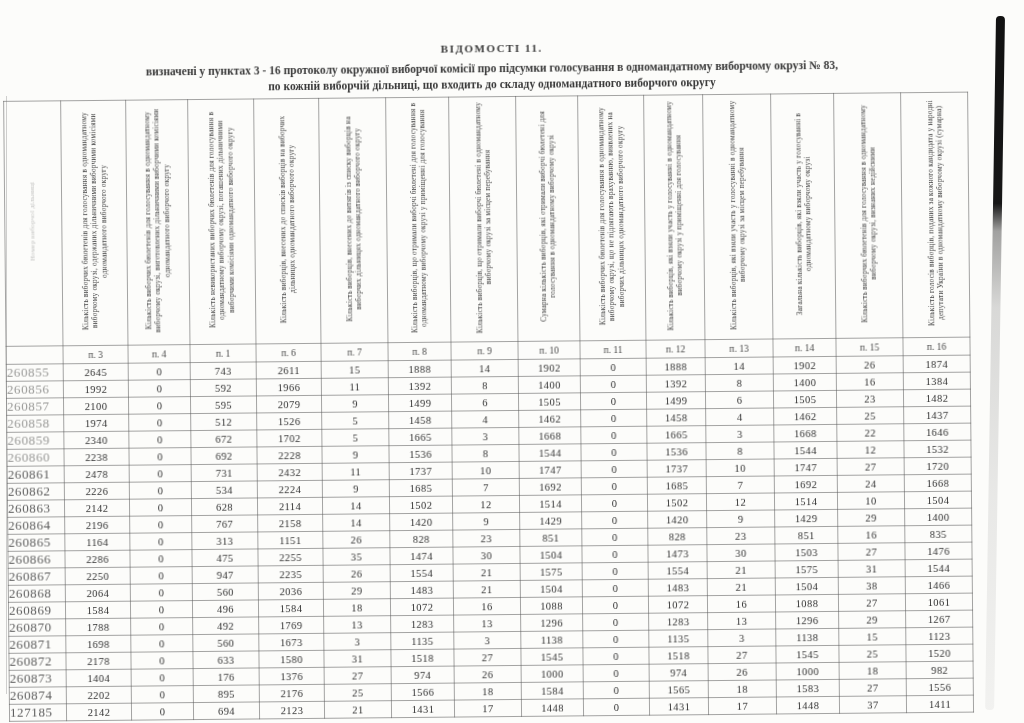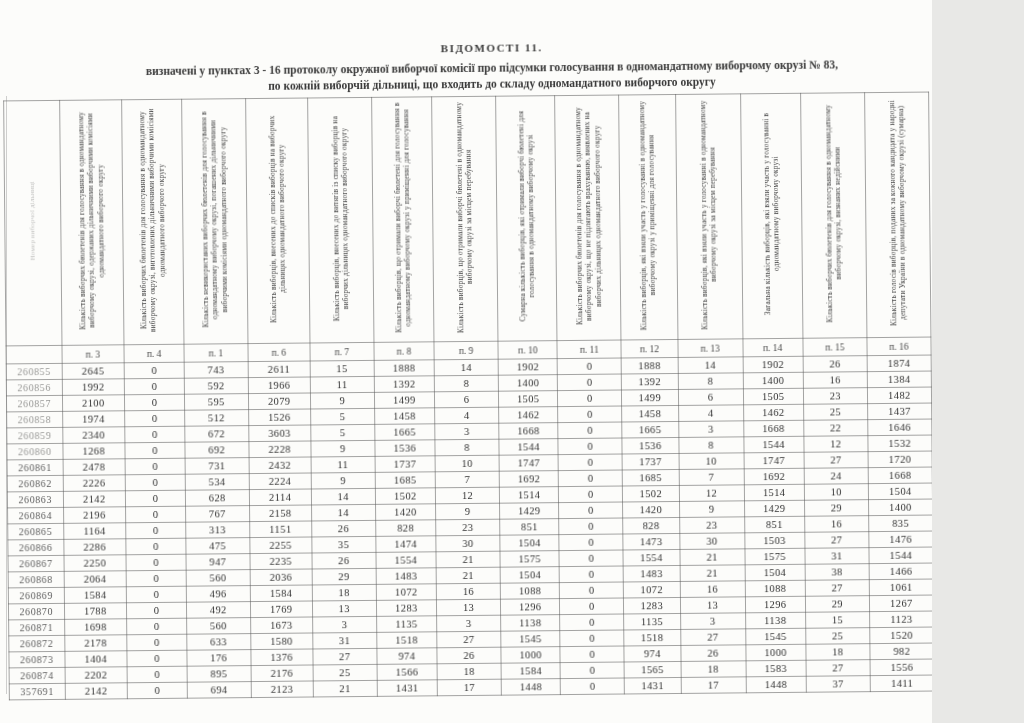--- a/index.html
+++ b/index.html
@@ -1,33 +1,33 @@
 <!DOCTYPE html>
 <html><head>
 <meta charset="utf-8">
 <style>
   html,body{margin:0;padding:0;background:#e8e8e6;}
-  .scan{position:relative;width:932px;height:723px;background:#fcfcfa;overflow:hidden;
+  .scan{position:relative;width:1024px;height:723px;background:#fcfcfa;overflow:hidden;
         font-family:"Liberation Serif","DejaVu Serif",serif;color:#333;}
   .sheet{position:absolute;inset:0;transform:rotate(-0.55deg);transform-origin:50% 55%;
          filter:blur(0.22px);}
   .title-block{position:absolute;top:42px;left:0;width:990px;text-align:center;color:#3a3a3a;}
   .t1{font-size:11px;font-weight:bold;letter-spacing:1.5px;}
   .t2{margin-top:8px;font-size:11.5px;font-weight:bold;}
   .t3{margin-top:4px;font-size:11.5px;font-weight:bold;}
   table{position:absolute;left:6px;top:96px;border-collapse:collapse;table-layout:fixed;}
   td,th{border:1px solid rgba(90,90,90,0.55);padding:0;vertical-align:middle;}
   th.hdr{height:244px;vertical-align:middle;text-align:center;font-weight:normal;}
   .vh{writing-mode:vertical-rl;transform:rotate(180deg);display:inline-block;
       max-height:236px;font-size:7.3px;line-height:1.3;letter-spacing:0.2px;color:#3d3d3d;
       text-align:center;}
   .corner .vh{color:#c2c2c0;font-size:7px;}
   td.plab{height:17px;text-align:center;font-size:9.5px;color:#444;}
   td.num{height:15px;text-align:center;font-size:10.5px;color:#313131;letter-spacing:0.4px;}
-  td.pid{height:15px;text-align:center;font-size:10px;color:#5c5c5c;letter-spacing:0.6px;}
+  td.pid{height:15px;font-size:13px;color:#5c5c5c;letter-spacing:0.6px;}
   td.pid.faded{color:#979795;filter:blur(0.35px);}
   .binding{position:absolute;left:996px;top:16px;width:9px;height:694px;
            transform:rotate(0.9deg);transform-origin:top center;border-radius:4px;
            background:linear-gradient(to bottom,
              rgba(8,8,8,0.96) 0%, rgba(8,8,8,0.94) 27%,
              rgba(50,50,50,0.45) 31%, rgba(90,90,90,0.22) 42%,
              rgba(130,130,130,0.16) 70%, rgba(150,150,150,0.10) 100%);}
   .margin-line{position:absolute;left:6px;top:96px;width:1px;height:598px;
                background:rgba(120,120,120,0.35);}
 </style>
@@ -162,35 +162,35 @@
             <td class="num">4</td>
             <td class="num">1462</td>
             <td class="num">25</td>
             <td class="num">1437</td>
           </tr>
           <tr>
             <td class="pid faded">260859</td>
             <td class="num">2340</td>
             <td class="num">0</td>
             <td class="num">672</td>
-            <td class="num">3603</td>
+            <td class="num">1702</td>
             <td class="num">5</td>
             <td class="num">1665</td>
             <td class="num">3</td>
             <td class="num">1668</td>
             <td class="num">0</td>
             <td class="num">1665</td>
             <td class="num">3</td>
             <td class="num">1668</td>
             <td class="num">22</td>
             <td class="num">1646</td>
           </tr>
           <tr>
             <td class="pid faded">260860</td>
-            <td class="num">1268</td>
+            <td class="num">2238</td>
             <td class="num">0</td>
             <td class="num">692</td>
             <td class="num">2228</td>
             <td class="num">9</td>
             <td class="num">1536</td>
             <td class="num">8</td>
             <td class="num">1544</td>
             <td class="num">0</td>
             <td class="num">1536</td>
             <td class="num">8</td>
@@ -430,21 +430,21 @@
             <td class="num">18</td>
             <td class="num">1584</td>
             <td class="num">0</td>
             <td class="num">1565</td>
             <td class="num">18</td>
             <td class="num">1583</td>
             <td class="num">27</td>
             <td class="num">1556</td>
           </tr>
           <tr>
-            <td class="pid">357691</td>
+            <td class="pid">127185</td>
             <td class="num">2142</td>
             <td class="num">0</td>
             <td class="num">694</td>
             <td class="num">2123</td>
             <td class="num">21</td>
             <td class="num">1431</td>
             <td class="num">17</td>
             <td class="num">1448</td>
             <td class="num">0</td>
             <td class="num">1431</td>

